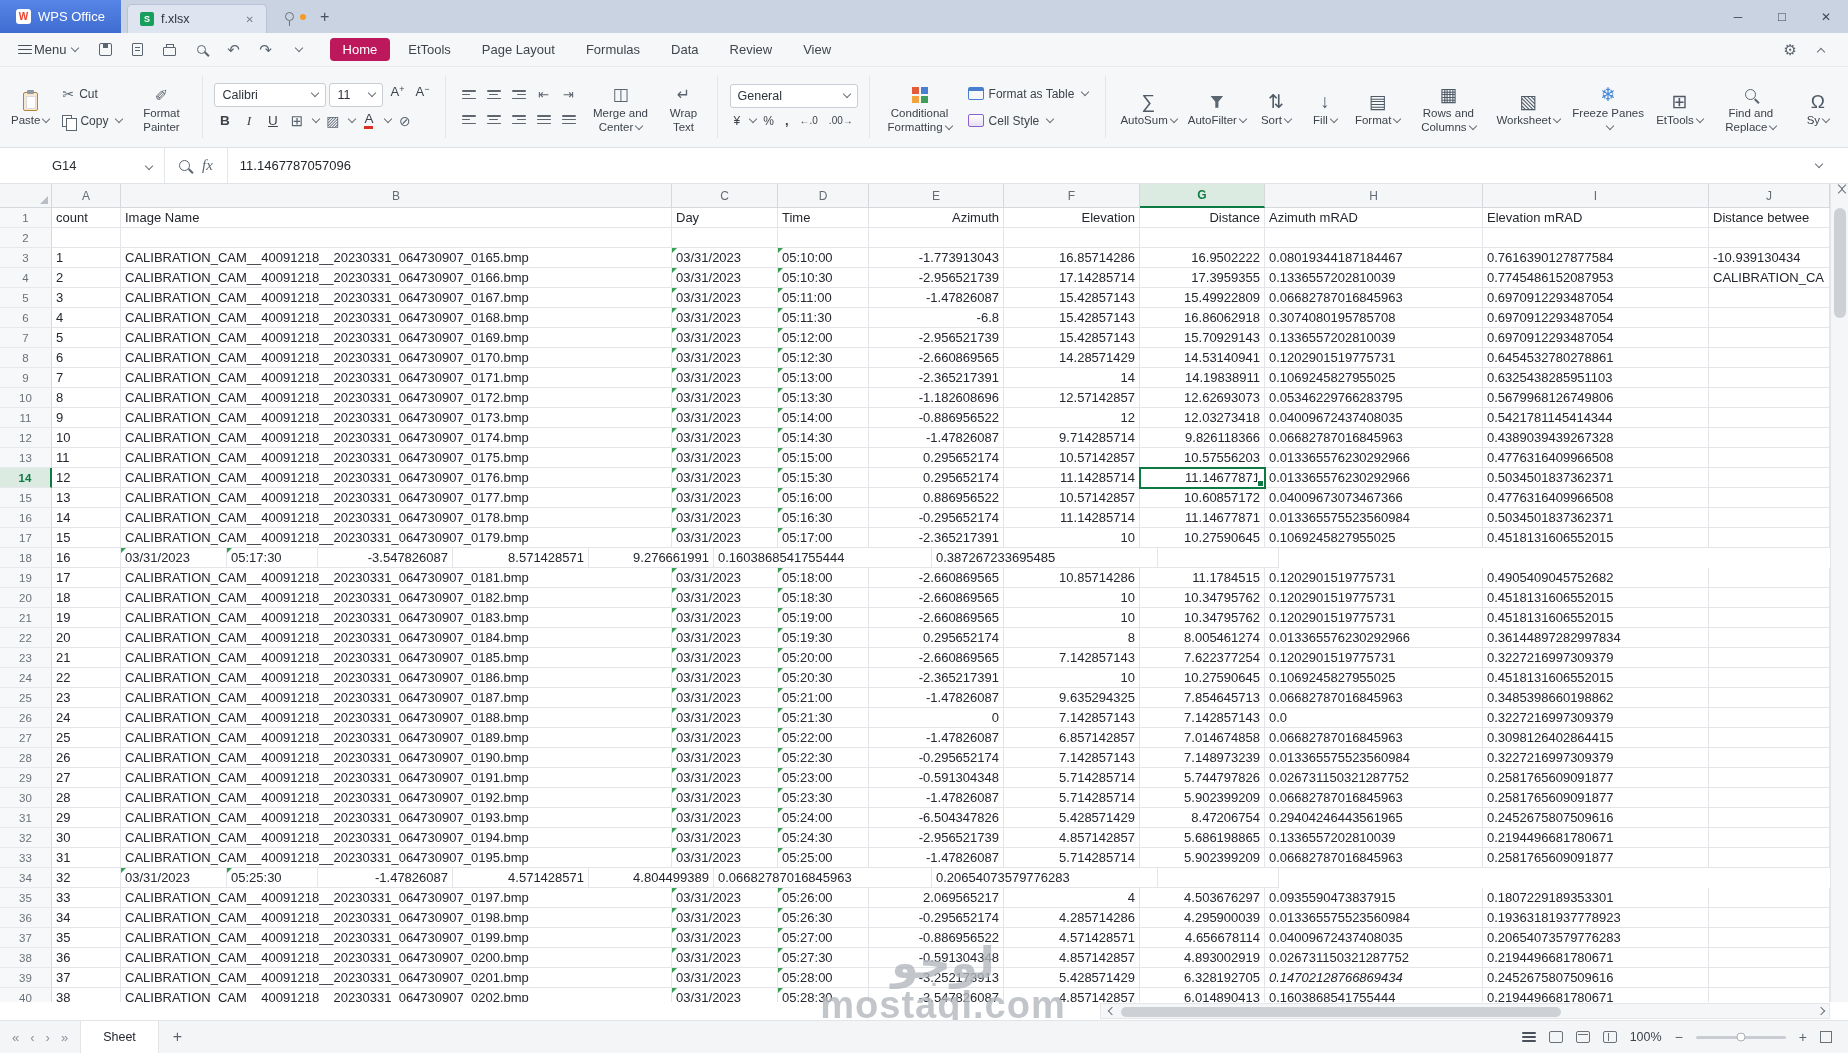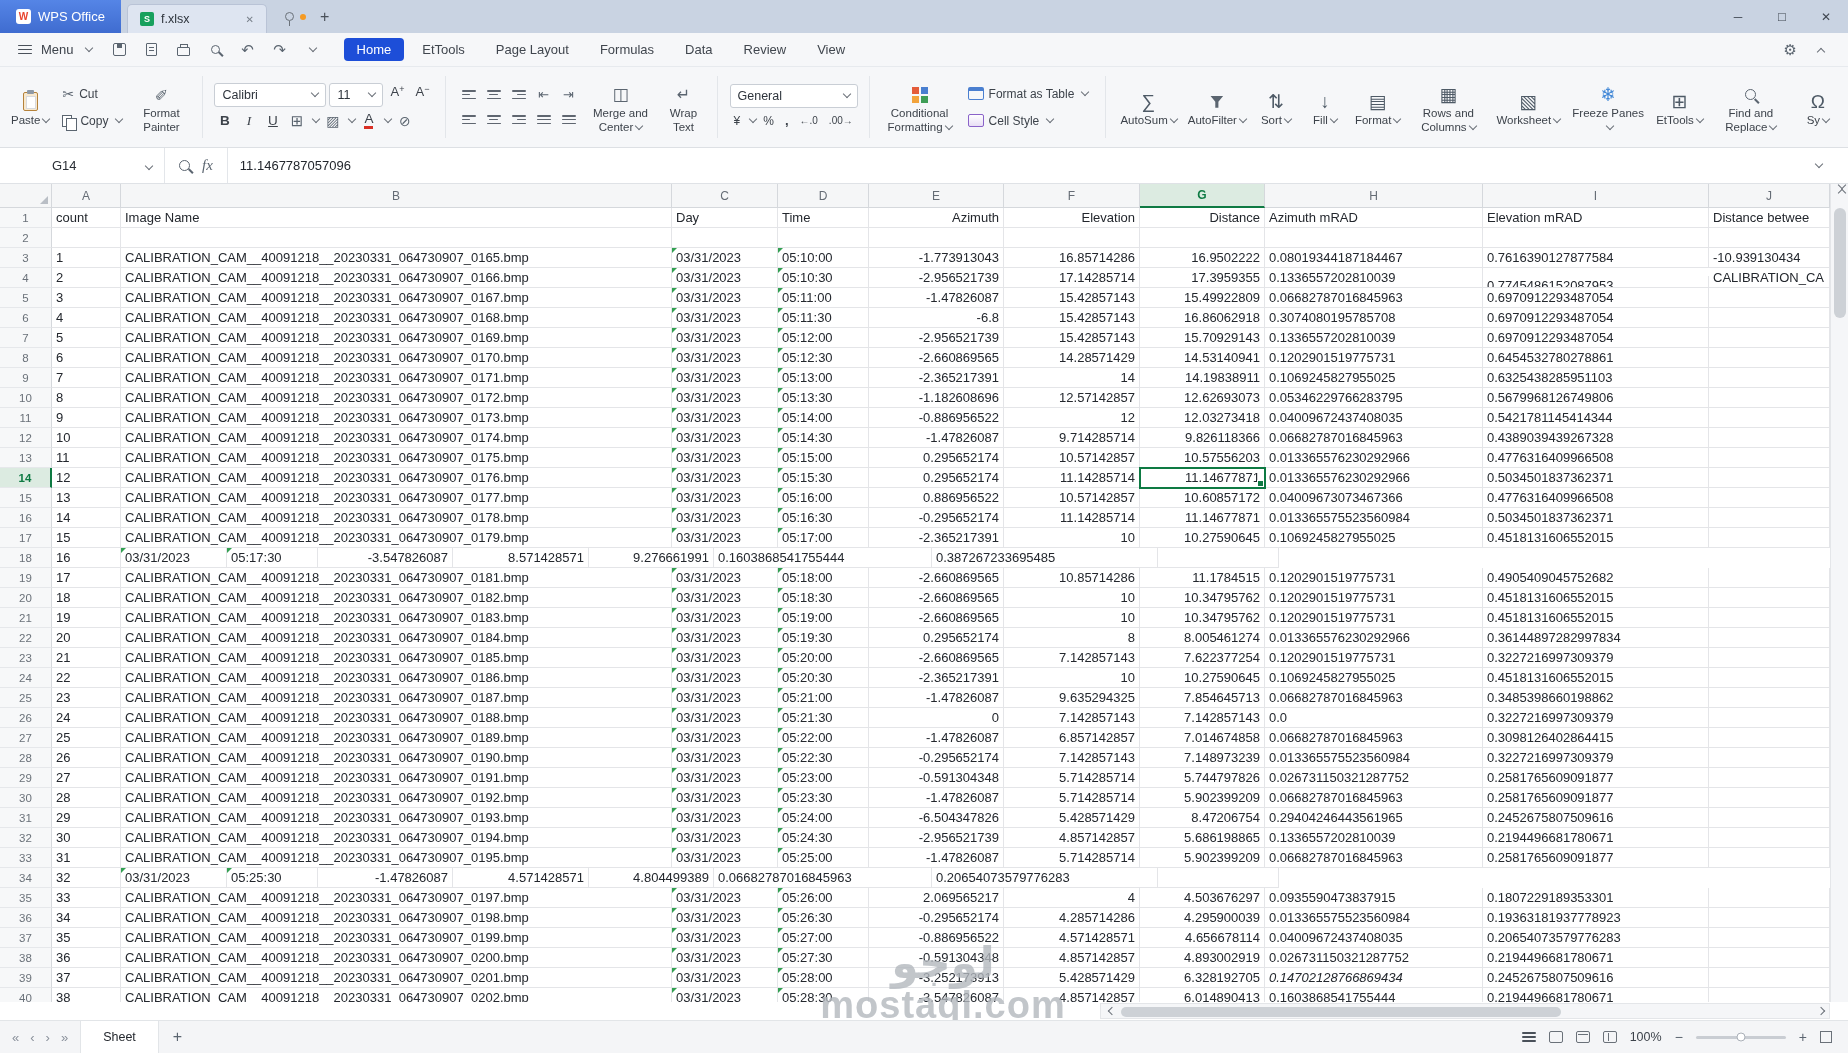--- a/index.html
+++ b/index.html
@@ -28,30 +28,30 @@
 .newtab{margin-left:14px;font-size:16px;color:#4a515a;}
 .newtab::before{content:"+";}
 .winbtns{margin-left:auto;display:flex;height:100%;}
 .winbtn{width:44px;height:100%;display:flex;align-items:center;justify-content:center;color:#3f4650;font-size:12px;}
 .winbtn.min::before{content:"─";}
 .winbtn.max::before{content:"□";font-size:13px;}
 .winbtn.close::before{content:"✕";}
 
 
 .menubar{position:absolute;top:33px;left:0;width:100%;height:34px;background:var(--panel);border-bottom:1px solid #e7eaee;display:flex;align-items:center;padding:0 10px;z-index:19;}
-.menu-btn{display:flex;align-items:center;gap:9px;font-size:13px;color:#3d434b;padding:0 8px;height:26px;border-radius:4px;}
+.menu-btn{display:flex;align-items:center;gap:2px;font-size:13px;color:#3d434b;padding:0 8px;height:26px;border-radius:4px;}
 .mbars{display:inline-flex;flex-direction:column;gap:2.5px;width:14px;}
 .mbars i{height:1.6px;background:#4a515a;border-radius:1px;}
 .qicons{display:flex;align-items:center;gap:12px;margin:0 10px;color:var(--icon);}
 .qico{display:flex;align-items:center;justify-content:center;width:20px;height:22px;}
 .uglyph::before{content:"↶";font-size:15px;color:var(--icon);}
 .rglyph::before{content:"↷";font-size:15px;color:var(--icon);}
 .mtabs{display:flex;align-items:center;gap:5px;margin-left:12px;}
 .mtab{font-size:13px;color:#40464e;padding:4px 13px;border-radius:4px;}
-.mtab.active{background:#1d4ed8;color:#fff;}
+.mtab.active{background:#be185d;color:#fff;}
 .mright{margin-left:auto;display:flex;align-items:center;gap:18px;padding-right:14px;color:var(--icon);font-size:15px;}
 .gearg::before{content:"⚙";}
 
 
 .chv{width:6px;height:6px;border-right:1.3px solid #6a7078;border-bottom:1.3px solid #6a7078;transform:rotate(45deg);display:inline-block;flex:none;margin-left:3px;position:relative;top:-2px;}
 .chv.up{transform:rotate(-135deg);top:2px;}
 .chv.left{transform:rotate(135deg);}
 .chv.right{transform:rotate(-45deg);}
 
 
@@ -539,21 +539,21 @@
       <div class="row">
         <div class="rh">4</div>
         <div class="c" style="width: 69px;">2</div>
         <div class="c" style="width: 551px;">CALIBRATION_CAM__40091218__20230331_064730907_0166.bmp</div>
         <div class="c tri" style="width: 106px;">03/31/2023</div>
         <div class="c tri" style="width: 91px;">05:10:30</div>
         <div class="c ar" style="width: 135px;">-2.956521739</div>
         <div class="c ar" style="width: 136px;">17.14285714</div>
         <div class="c ar" style="width: 125px;">17.3959355</div>
         <div class="c" style="width: 218px;">0.1336557202810039</div>
-        <div class="c" style="width: 226px; margin-top: 8px;">0.7745486152087953</div>
+        <div class="c" style="width: 226px;">0.7745486152087953</div>
         <div class="c" style="width: 121px;">CALIBRATION_CA</div>
       </div>
       <div class="row">
         <div class="rh">5</div>
         <div class="c" style="width: 69px;">3</div>
         <div class="c" style="width: 551px;">CALIBRATION_CAM__40091218__20230331_064730907_0167.bmp</div>
         <div class="c tri" style="width: 106px;">03/31/2023</div>
         <div class="c tri" style="width: 91px;">05:11:00</div>
         <div class="c ar" style="width: 135px;">-1.47826087</div>
         <div class="c ar" style="width: 136px;">15.42857143</div>

